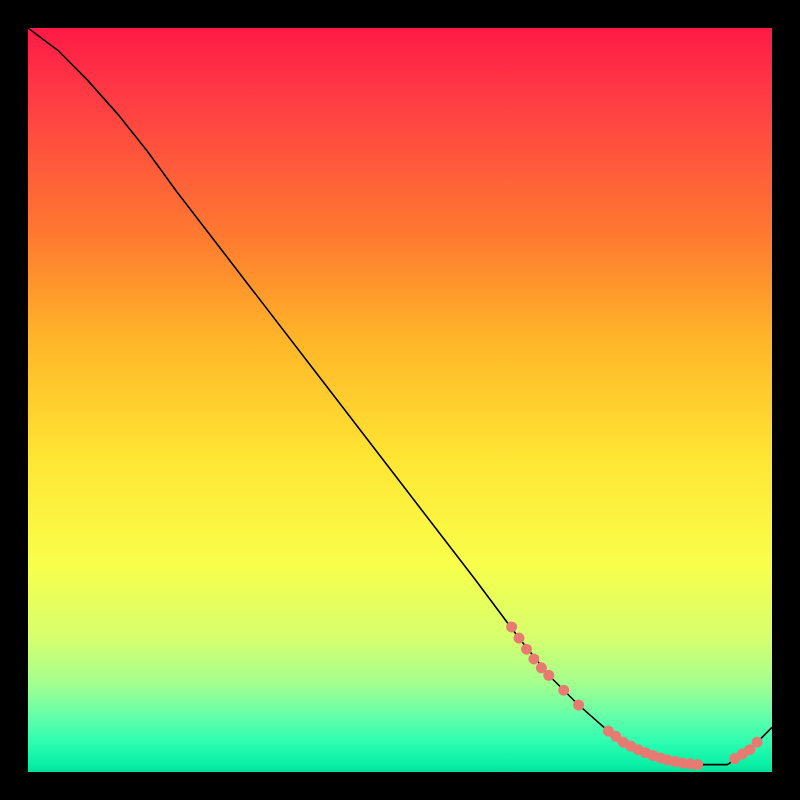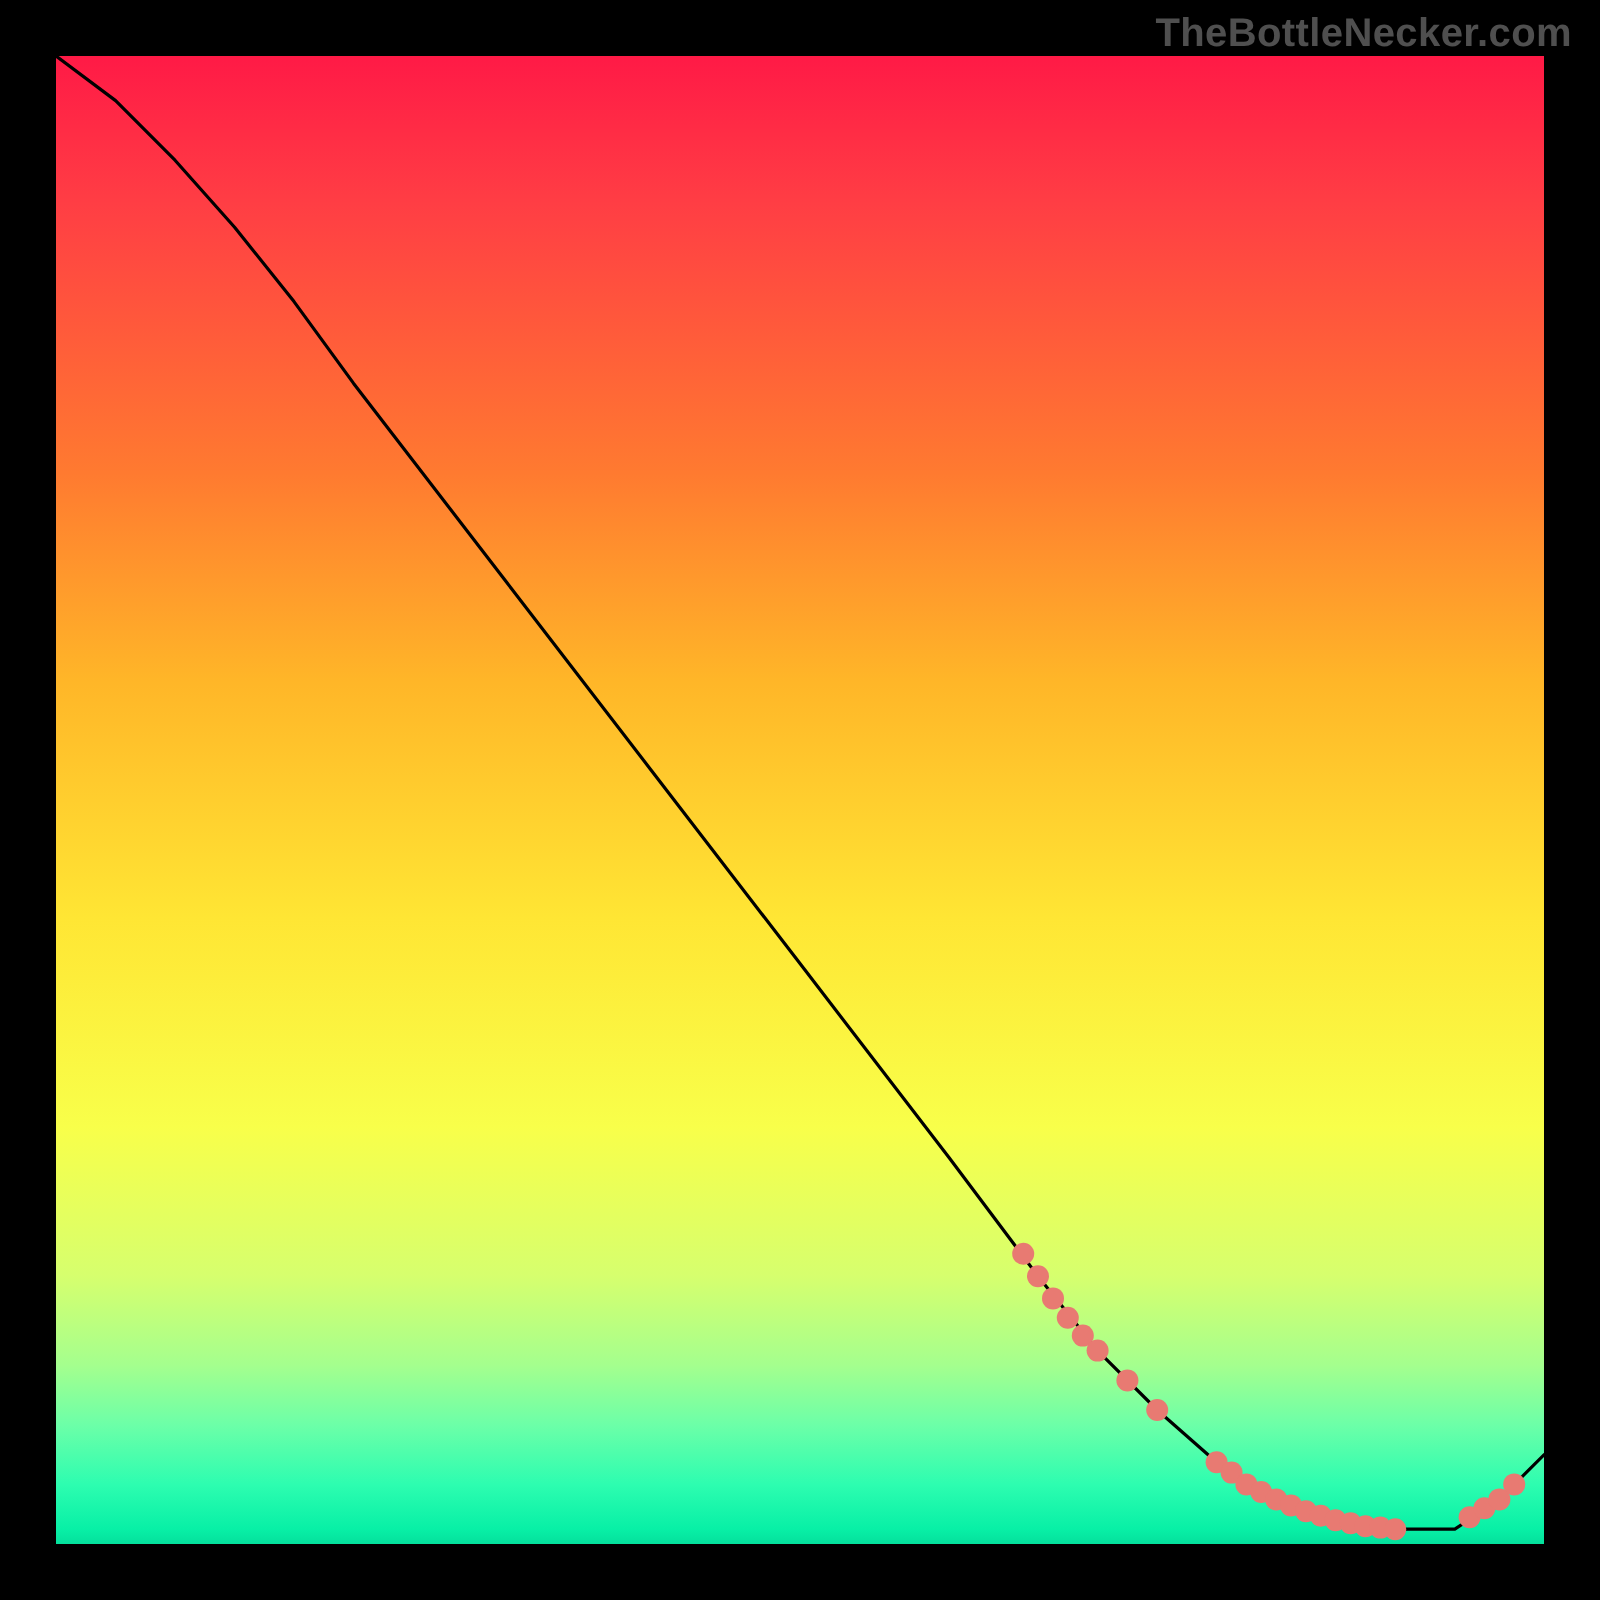--- a/index.html
+++ b/index.html
@@ -67,21 +67,20 @@
     stroke-linecap: round;
   }
   .curve circle.dot {
     fill: #e87a72;
   }
 </style>
 </head>
 <body>
 
 <div class="frame">
-  <div class="watermark">TheBottleNecker.com</div>
 
   <div class="plot">
     <svg class="curve" viewBox="0 0 744 744" preserveAspectRatio="none">
       <path id="curve-path" d="M0.0,0.0L29.8,22.3L59.5,52.1L89.3,85.6L119.0,122.8L148.8,163.7L223.2,260.4L297.6,357.1L372.0,453.8L446.4,550.6L491.0,610.1L520.8,647.3L550.6,677.0L580.3,703.1L595.2,714.2L610.1,721.7L625.0,727.6L639.8,732.1L654.7,735.1L669.6,736.6L699.4,736.6L721.7,721.7L744.0,699.4"></path>
       <g id="marker-group">
           <circle class="dot" cx="483.6" cy="598.9" r="5.5"></circle>
           <circle class="dot" cx="491.0" cy="610.1" r="5.5"></circle>
           <circle class="dot" cx="498.5" cy="621.2" r="5.5"></circle>
           <circle class="dot" cx="505.9" cy="630.9" r="5.5"></circle>
           <circle class="dot" cx="513.4" cy="639.8" r="5.5"></circle>

